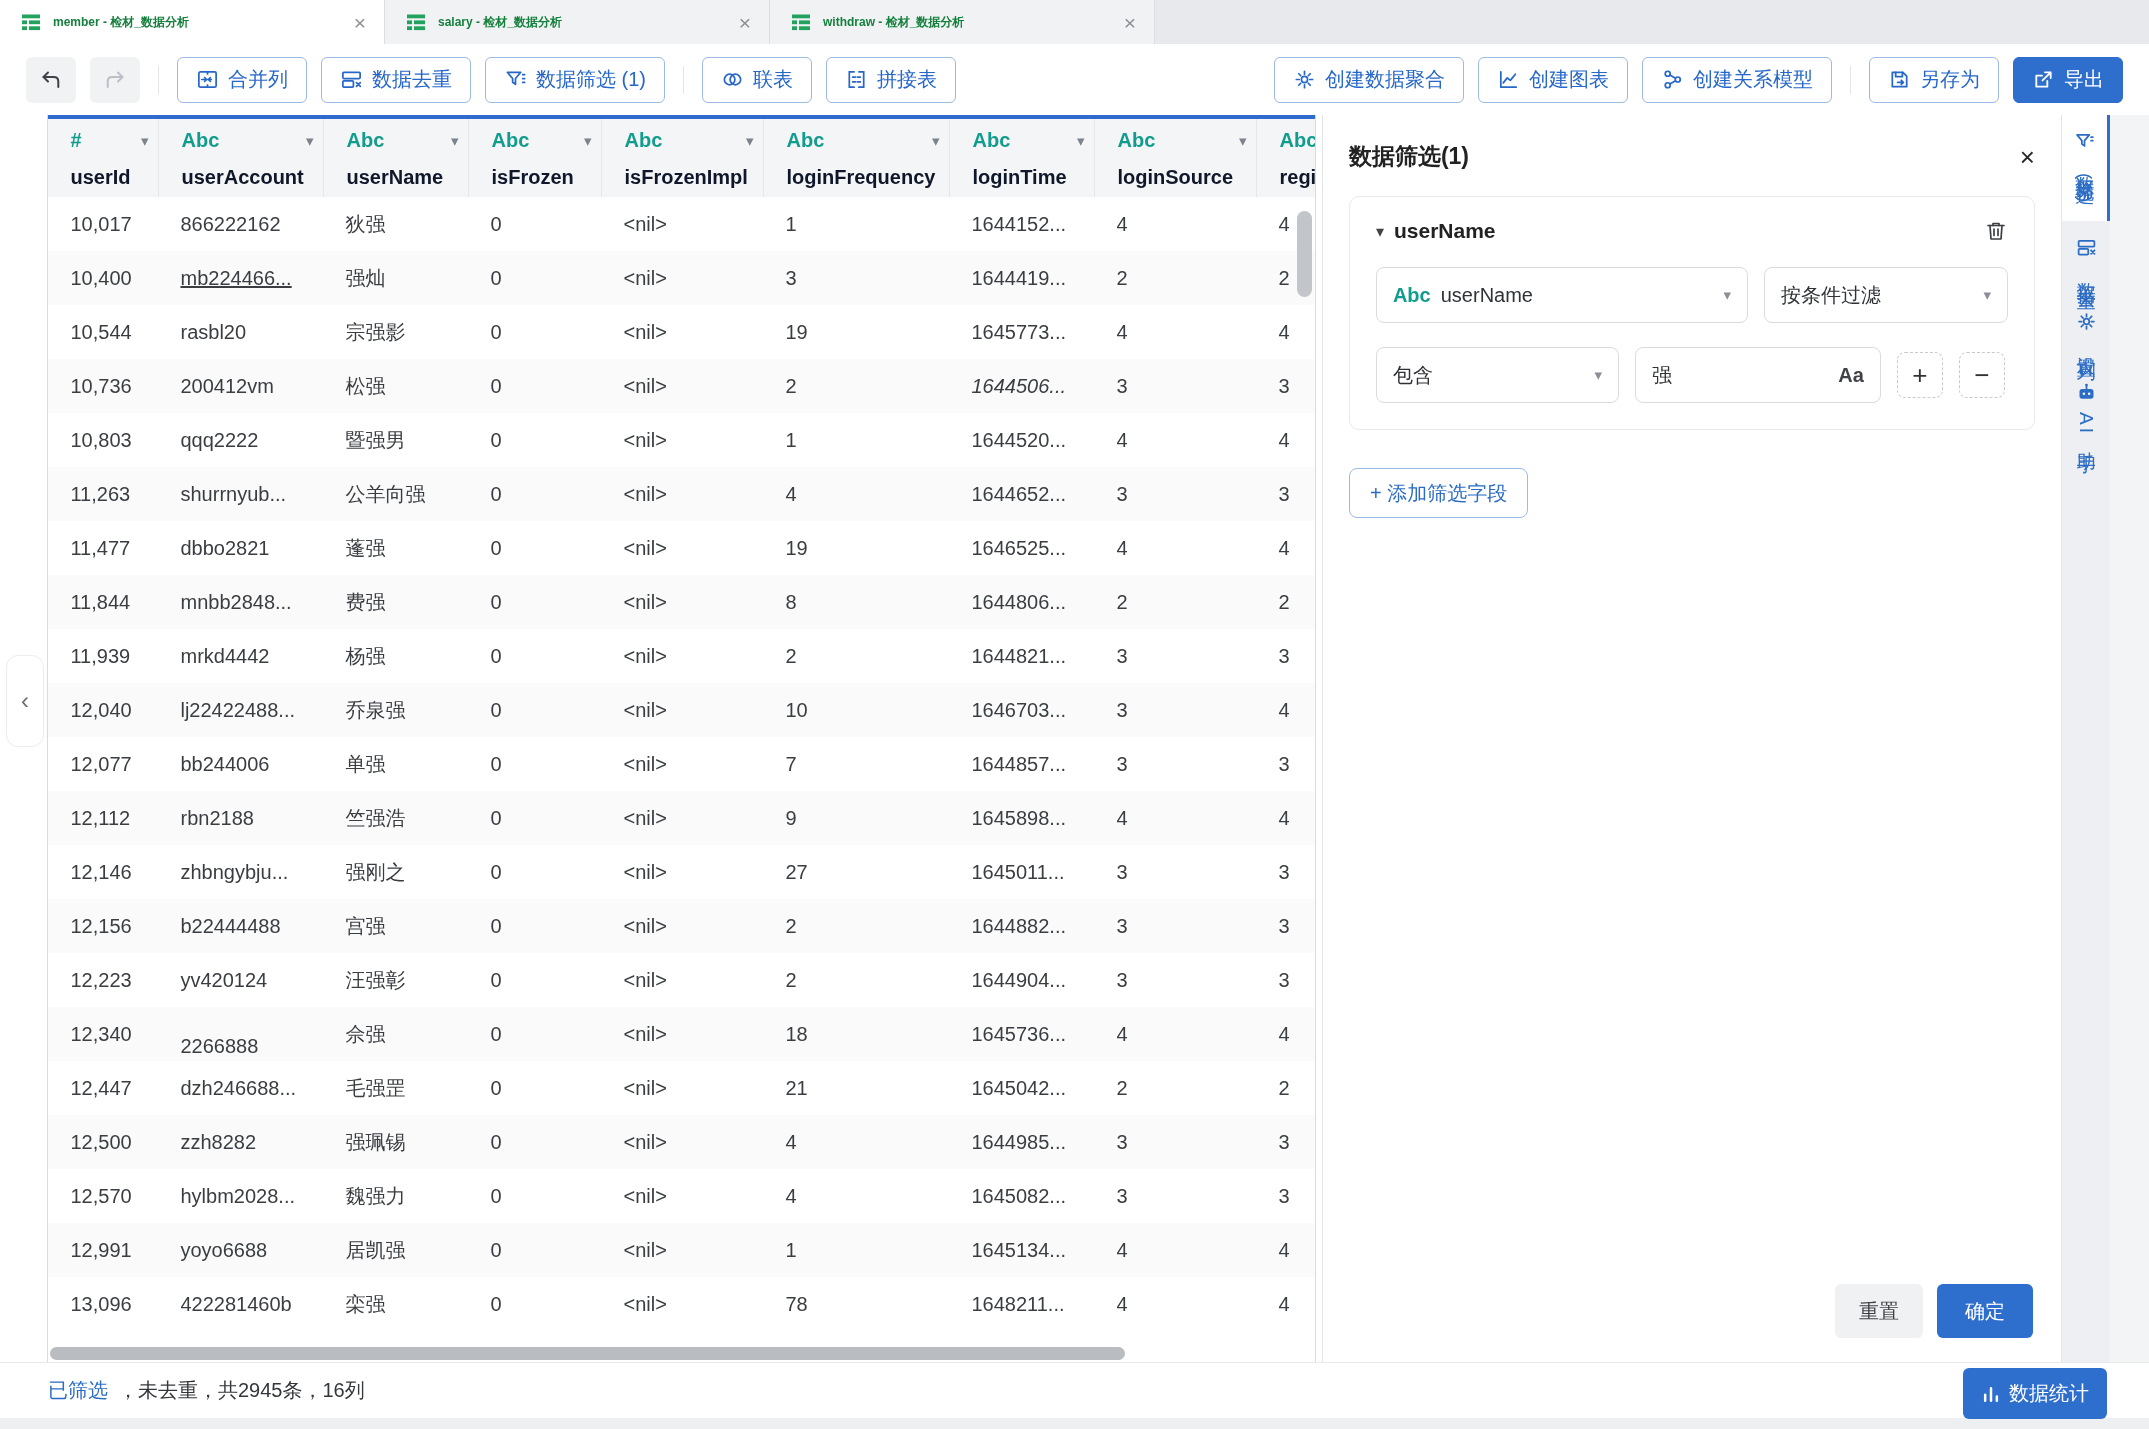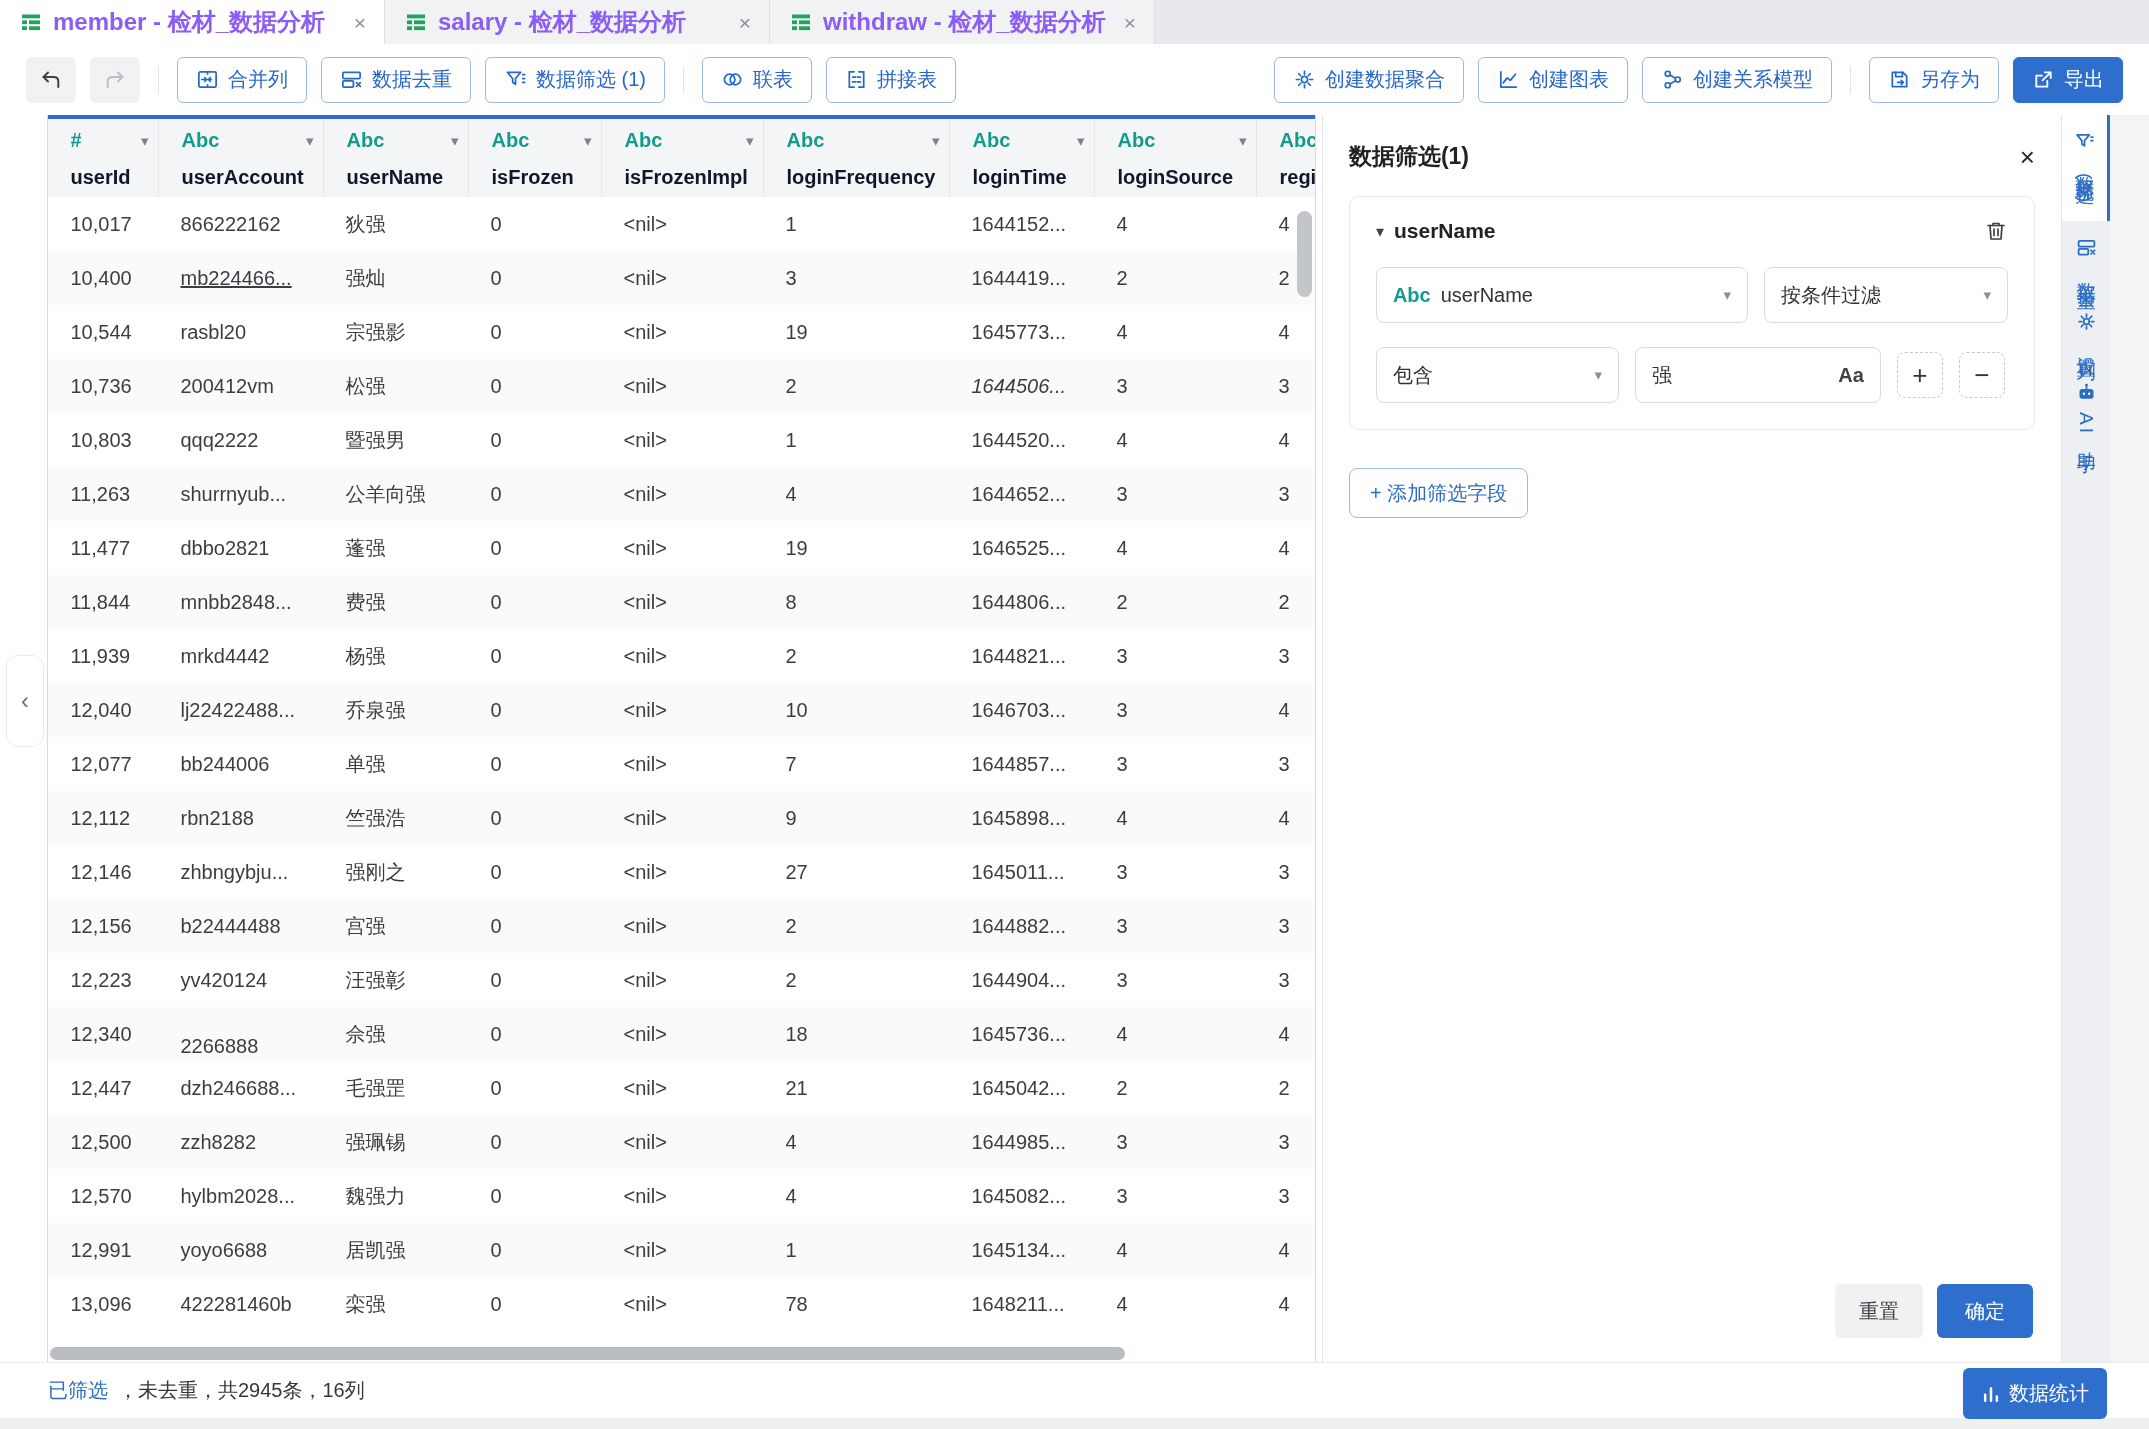--- a/index.html
+++ b/index.html
@@ -4,21 +4,21 @@
 <style>
   * { box-sizing: border-box; margin: 0; padding: 0; }
   html,body { width:2149px; height:1429px; overflow:hidden; background:#fff;
     font-family:"Liberation Sans","DejaVu Sans",sans-serif; color:#3a3d42; }
 
   
   .tabbar { height:44px; display:flex; background:#e7e9ec; }
   .tab { width:385px; display:flex; align-items:center; gap:12px; padding:0 18px 0 22px;
          background:#f1f2f4; border-right:1px solid #dcdee1; cursor:pointer; }
   .tab.active { background:#fff; }
-  .tab-label { flex:1; font-size:24px; font-weight:600; color:#8b5cf6; white-space:nowrap; overflow:hidden; }
+  .tab-label { flex:1; font-size:12px; font-weight:600; color:#15803d; white-space:nowrap; overflow:hidden; }
   .tab-close { color:#8a8f96; font-size:21px; line-height:1; }
 
   
   .toolbar { height:71px; background:#fff; display:flex; align-items:center; padding:0 26px; gap:14px; }
   .icon-btn { width:50px; height:46px; background:#f1f2f4; border-radius:6px;
               display:flex; align-items:center; justify-content:center; cursor:pointer; }
   .tbtn { height:46px; border:1px solid #9db9e6; border-radius:6px; background:#fff; color:#2667c9;
           font-size:20px; display:flex; align-items:center; gap:9px; padding:0 18px; white-space:nowrap; cursor:pointer; }
   .tbtn svg { flex:0 0 auto; }
   .tbtn.primary { background:#2e6fce; border-color:#2e6fce; color:#fff; }

